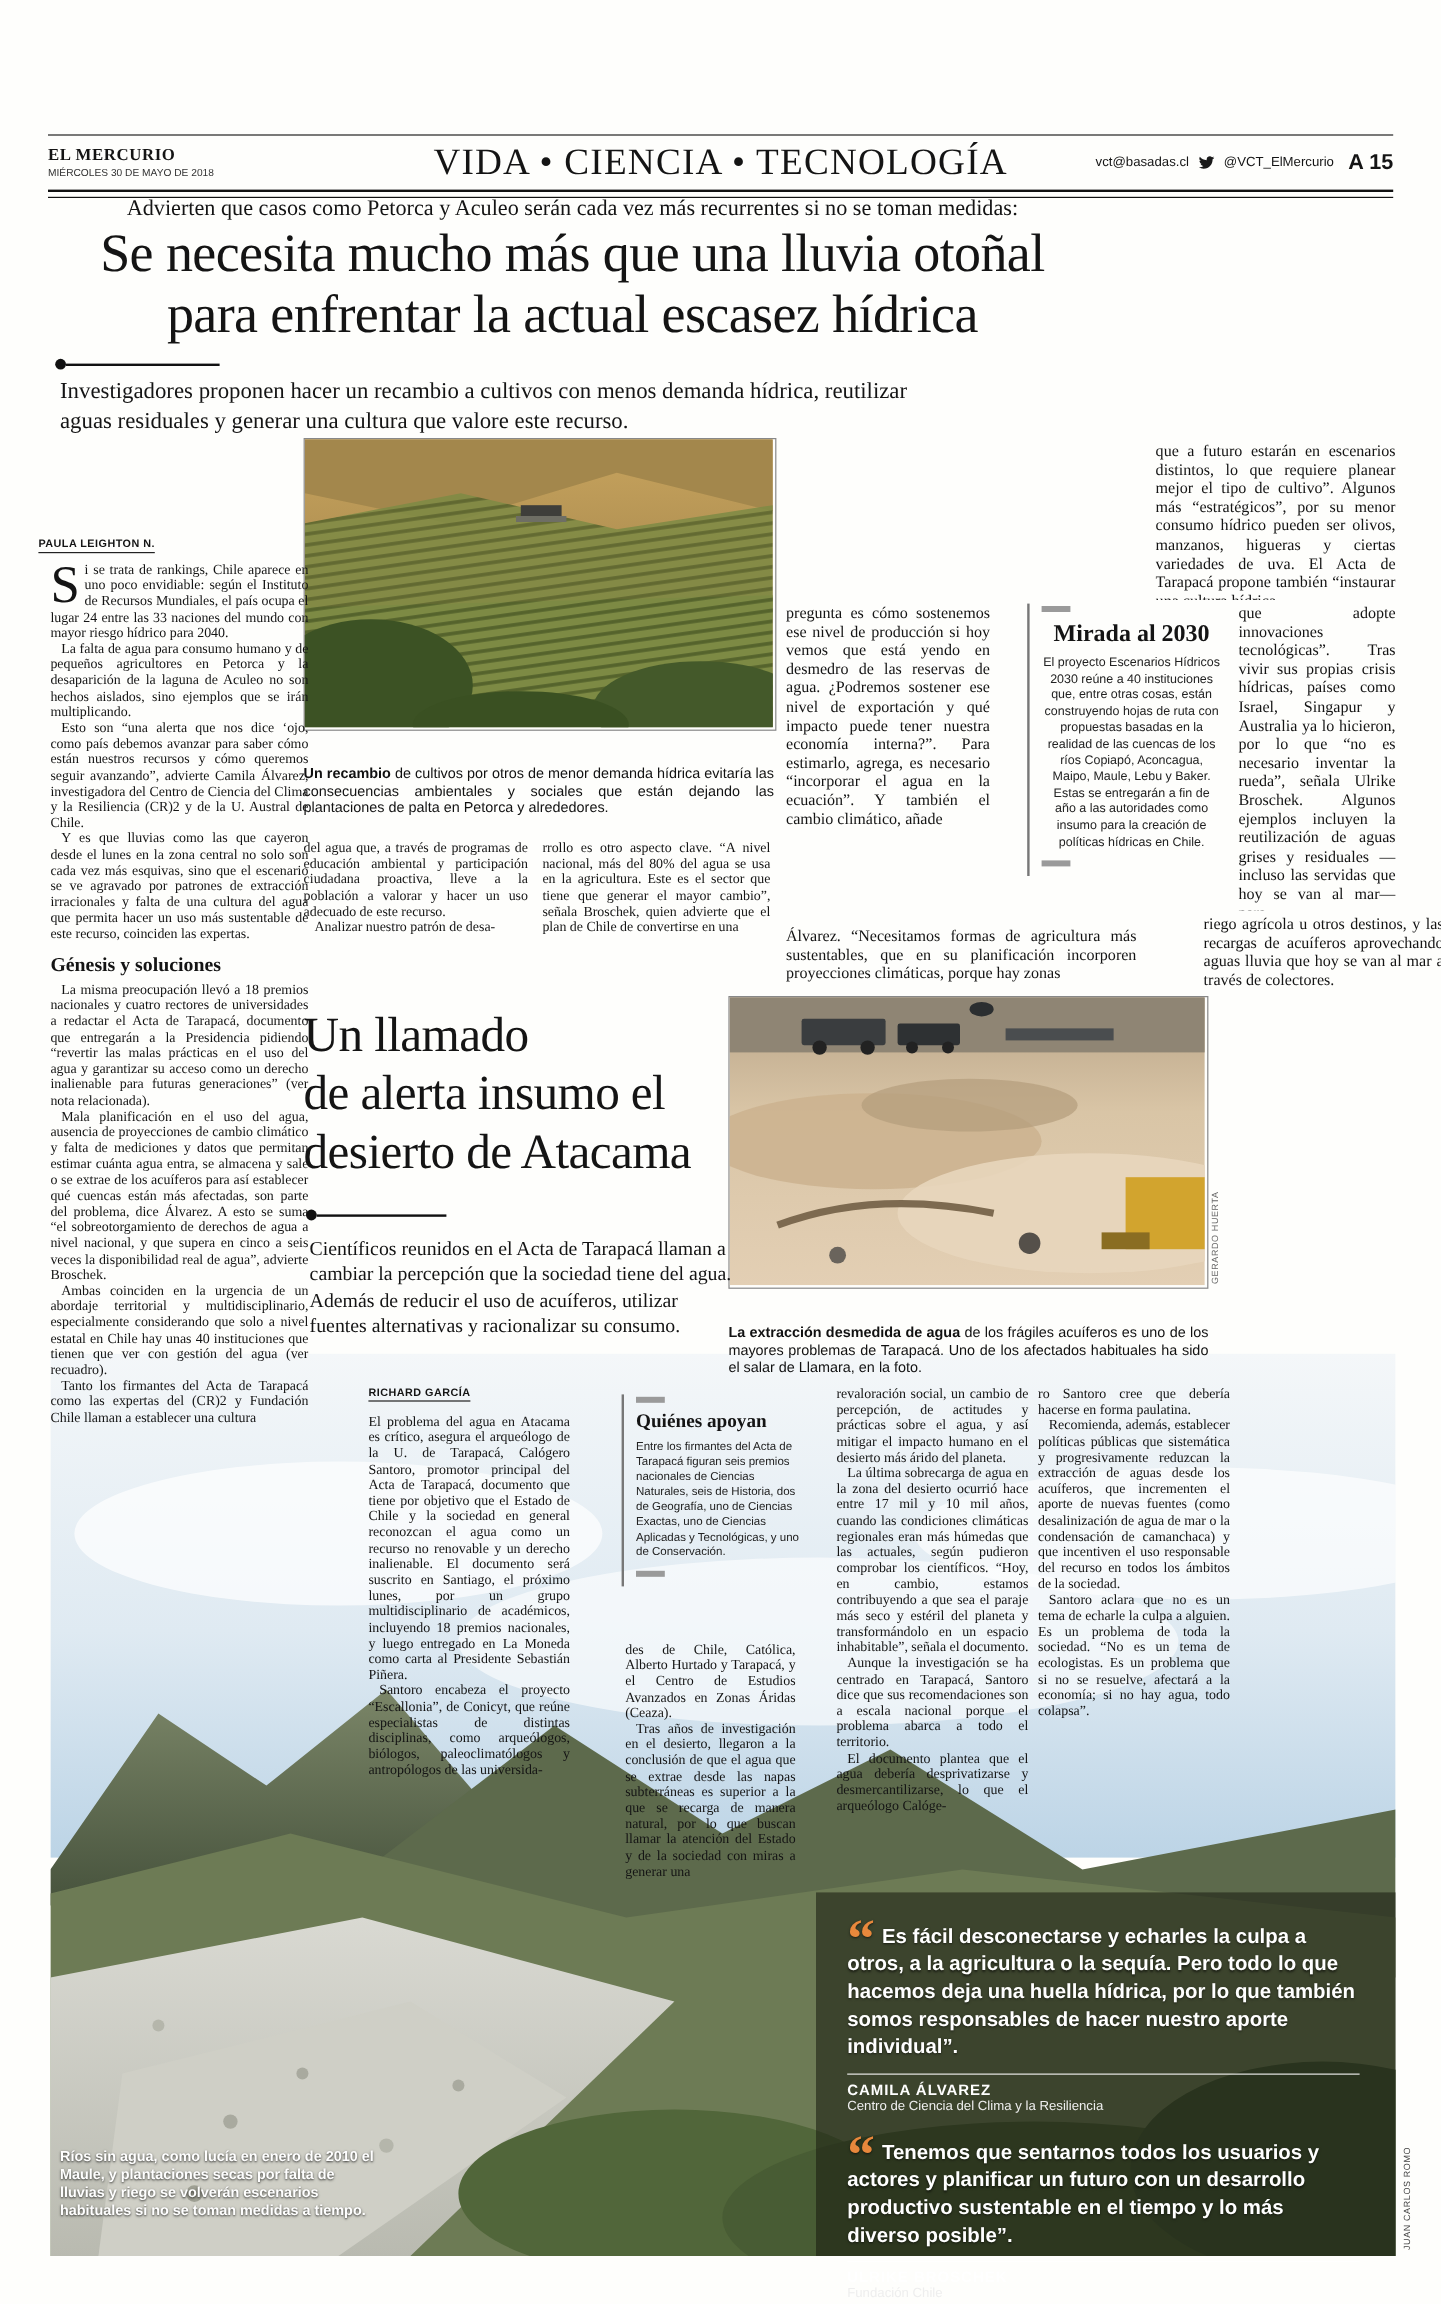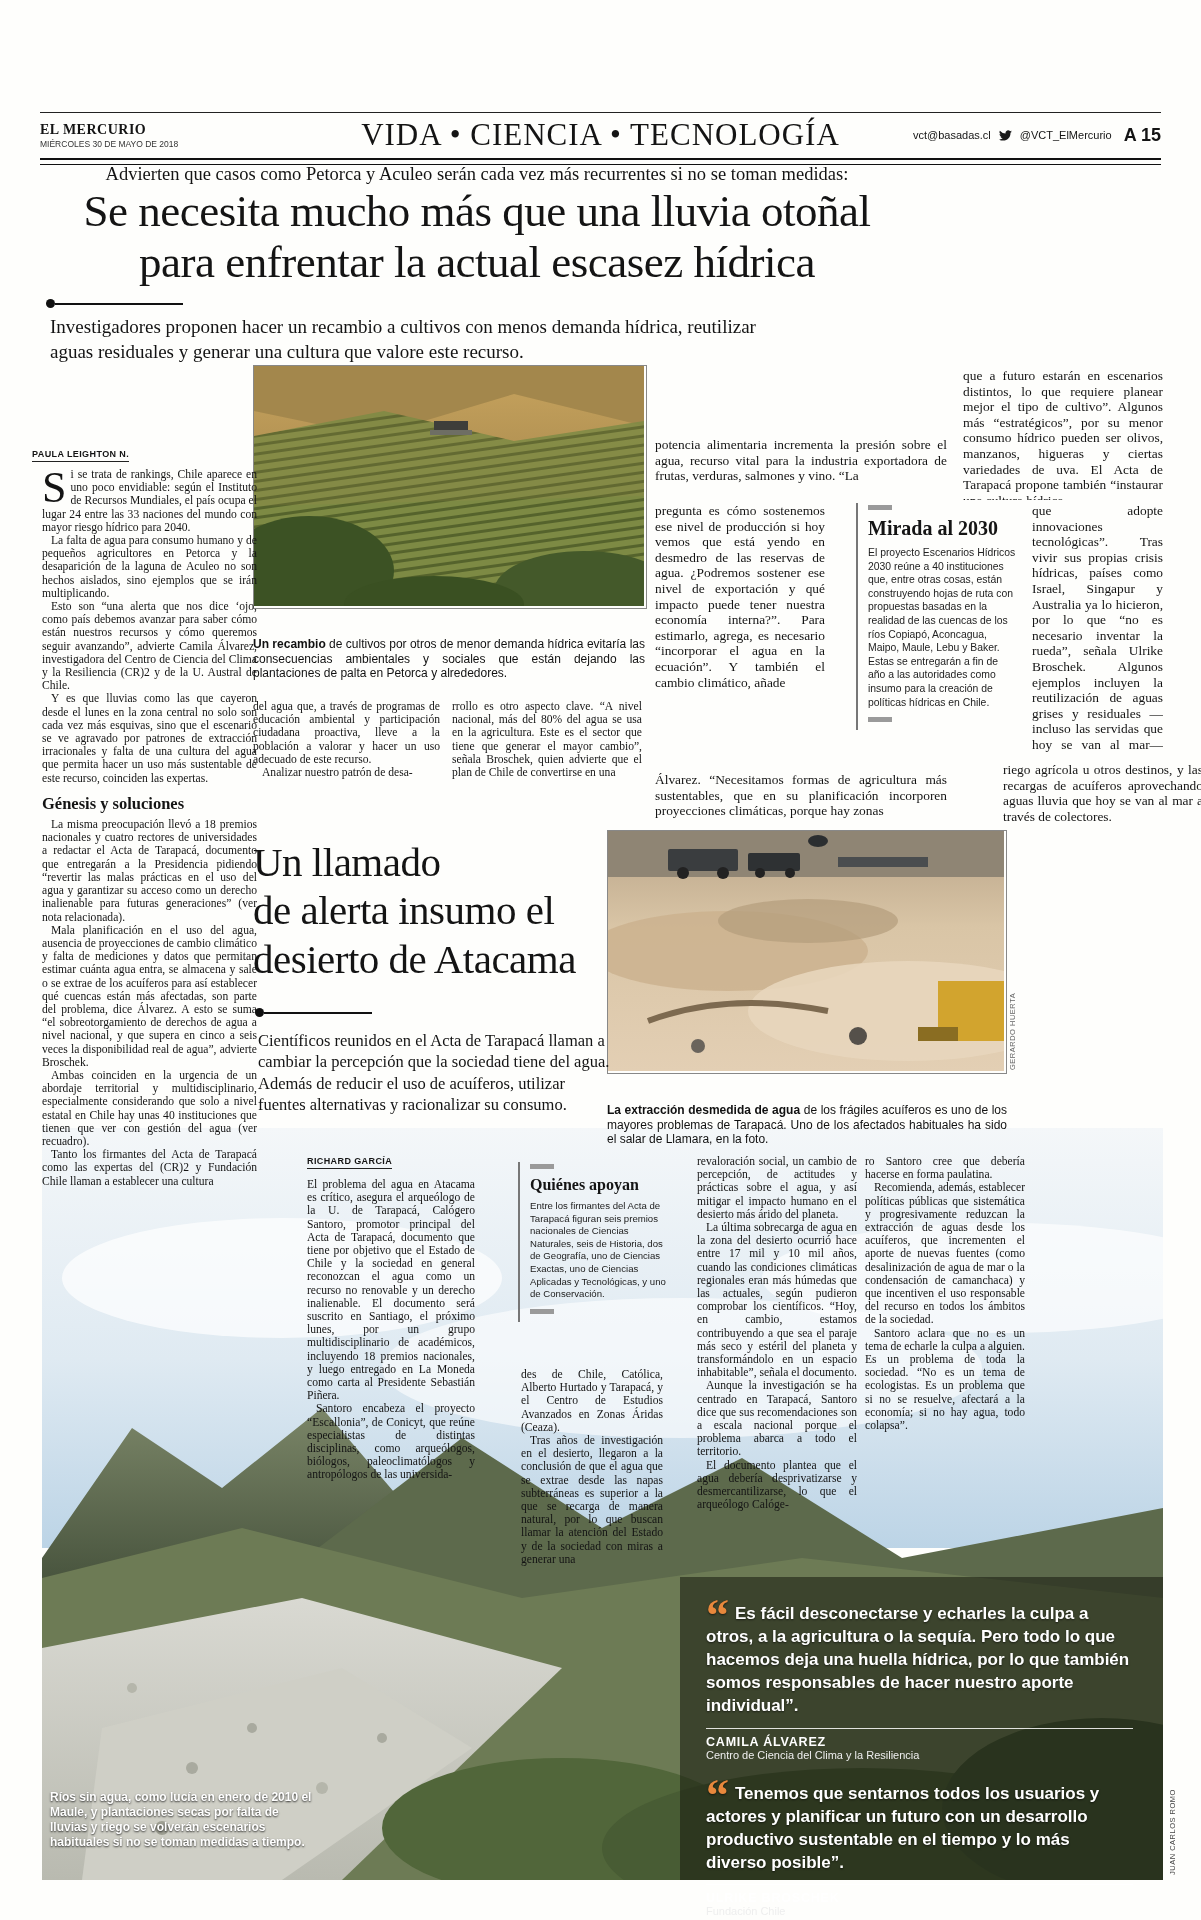--- a/index.html
+++ b/index.html
@@ -150,31 +150,28 @@
   </div>
 
   <div class="abs bodycol z3" style="left:253px;top:700px;width:187px;height:128px;overflow:hidden;">
     <p>del agua que, a través de programas de educación ambiental y participación ciudadana proactiva, lleve a la población a valorar y hacer un uso adecuado de este recurso.</p>
     <p>Analizar nuestro patrón de desa-</p>
   </div>
   <div class="abs bodycol z3" style="left:452px;top:700px;width:190px;height:128px;overflow:hidden;">
     <p>rrollo es otro aspecto clave. “A nivel nacional, más del 80% del agua se usa en la agricultura. Este es el sector que tiene que generar el mayor cambio”, señala Broschek, quien advierte que el plan de Chile de convertirse en una</p>
   </div>
 
-  <div class="abs bigcol z3" style="left:655px;top:437px;width:292px;height:64px;overflow:hidden;">
-    <p>potencia alimentaria incrementa la presión sobre el agua, recurso vital para la industria exportadora de frutas, verduras, salmones y vino. “La</p>
-  </div>
   <div class="abs bigcol z3" style="left:655px;top:503px;width:170px;height:268px;overflow:hidden;">
     <p>pregunta es cómo sostenemos ese nivel de producción si hoy vemos que está yendo en desmedro de las reservas de agua. ¿Podremos sostener ese nivel de exportación y qué impacto puede tener nuestra economía interna?”. Para estimarlo, agrega, es necesario “incorporar el agua en la ecuación”. Y también el cambio climático, añade</p>
   </div>
   <div class="abs bigcol z3" style="left:655px;top:772px;width:292px;height:50px;overflow:hidden;">
     <p>Álvarez. “Necesitamos formas de agricultura más sustentables, que en su planificación incorporen proyecciones climáticas, porque hay zonas</p>
   </div>
 
-  <div class="abs sidebox z3" style="left:856px;top:503px;width:150px;">
+  <div class="abs sidebox z3" style="left:856px;top:503px;width:150px;text-align:center;">
     <div class="tick"></div>
     <h3>Mirada al 2030</h3>
     <div class="boxbody">El proyecto Escenarios Hídricos 2030 reúne a 40 instituciones que, entre otras cosas, están construyendo hojas de ruta con propuestas basadas en la realidad de las cuencas de los ríos Copiapó, Aconcagua, Maipo, Maule, Lebu y Baker. Estas se entregarán a fin de año a las autoridades como insumo para la creación de políticas hídricas en Chile.</div>
     <div class="tick bottom"></div>
   </div>
 
   <div class="abs bigcol z3" style="left:963px;top:368px;width:200px;height:132px;overflow:hidden;">
     <p>que a futuro estarán en escenarios distintos, lo que requiere planear mejor el tipo de cultivo”. Algunos más “estratégicos”, por su menor consumo hídrico pueden ser olivos, manzanos, higueras y ciertas variedades de uva. El Acta de Tarapacá propone también “instaurar una cultura hídrica</p>
   </div>
   <div class="abs bigcol z3" style="left:1032px;top:503px;width:131px;height:256px;overflow:hidden;">

